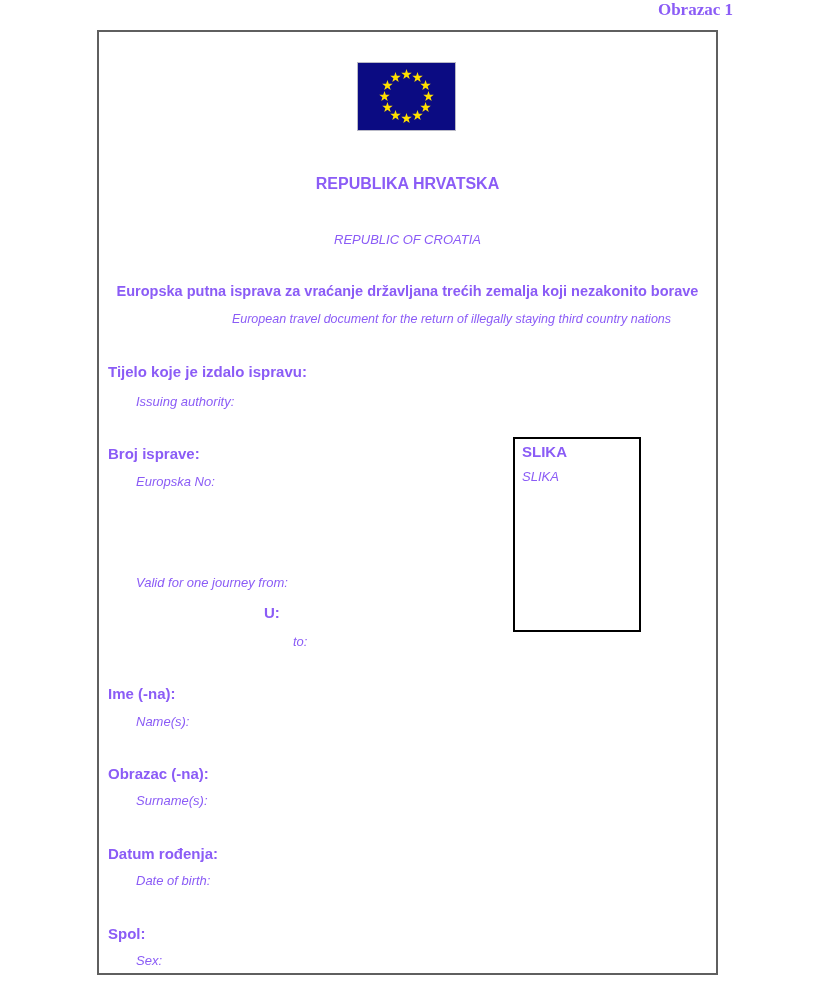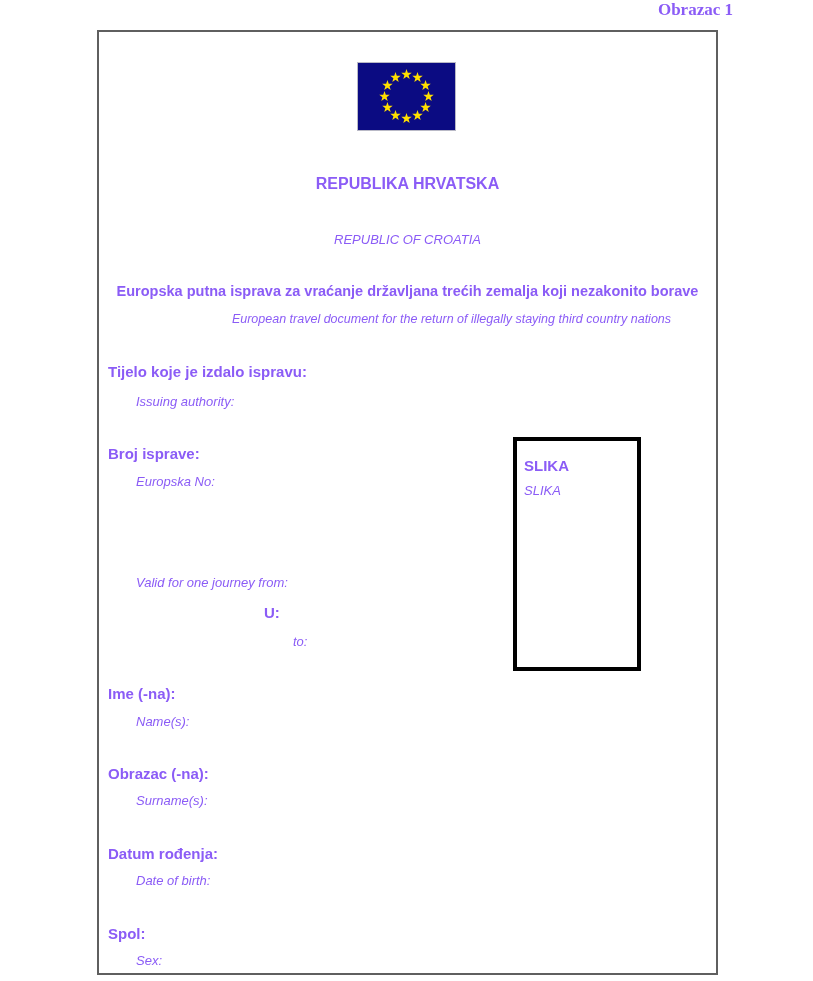--- a/index.html
+++ b/index.html
@@ -67,24 +67,24 @@
     font-style: italic;
     font-size: 13px;
     white-space: nowrap;
     margin-left: 28px;
   }
   .photo-box {
     position: absolute;
     left: 414px;
     top: 405px;
     width: 128px;
-    height: 234px;
-    border: 4px solid #000000;
+    height: 195px;
+    border: 2px solid #000000;
     box-sizing: border-box;
-    padding: 16px 7px;
+    padding: 4px 7px;
   }
   .photo-hr { font-weight: bold; font-size: 15px; }
   .photo-en { font-style: italic; font-size: 13px; margin-top: 9px; }
 </style>
 </head>
 <body>
 
 <div class="page">
 
   <div class="form-number">Obrazac 1</div>

